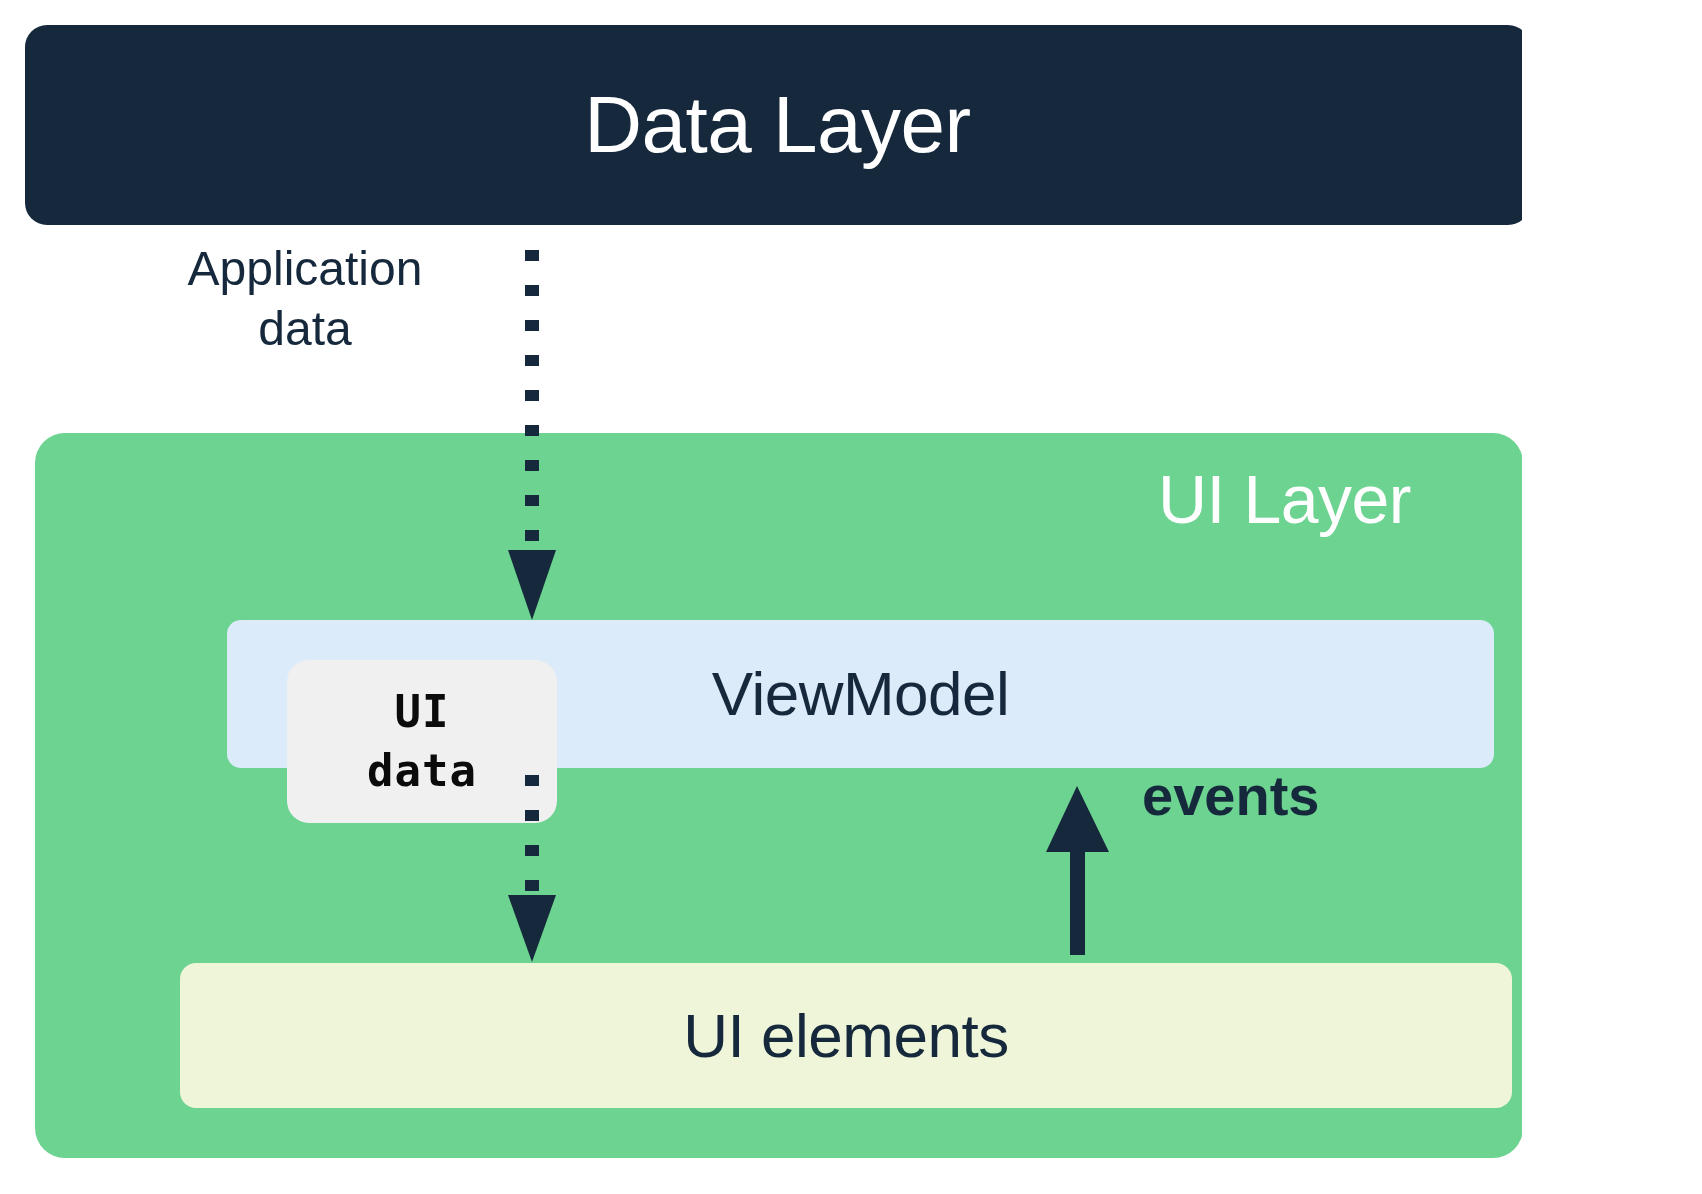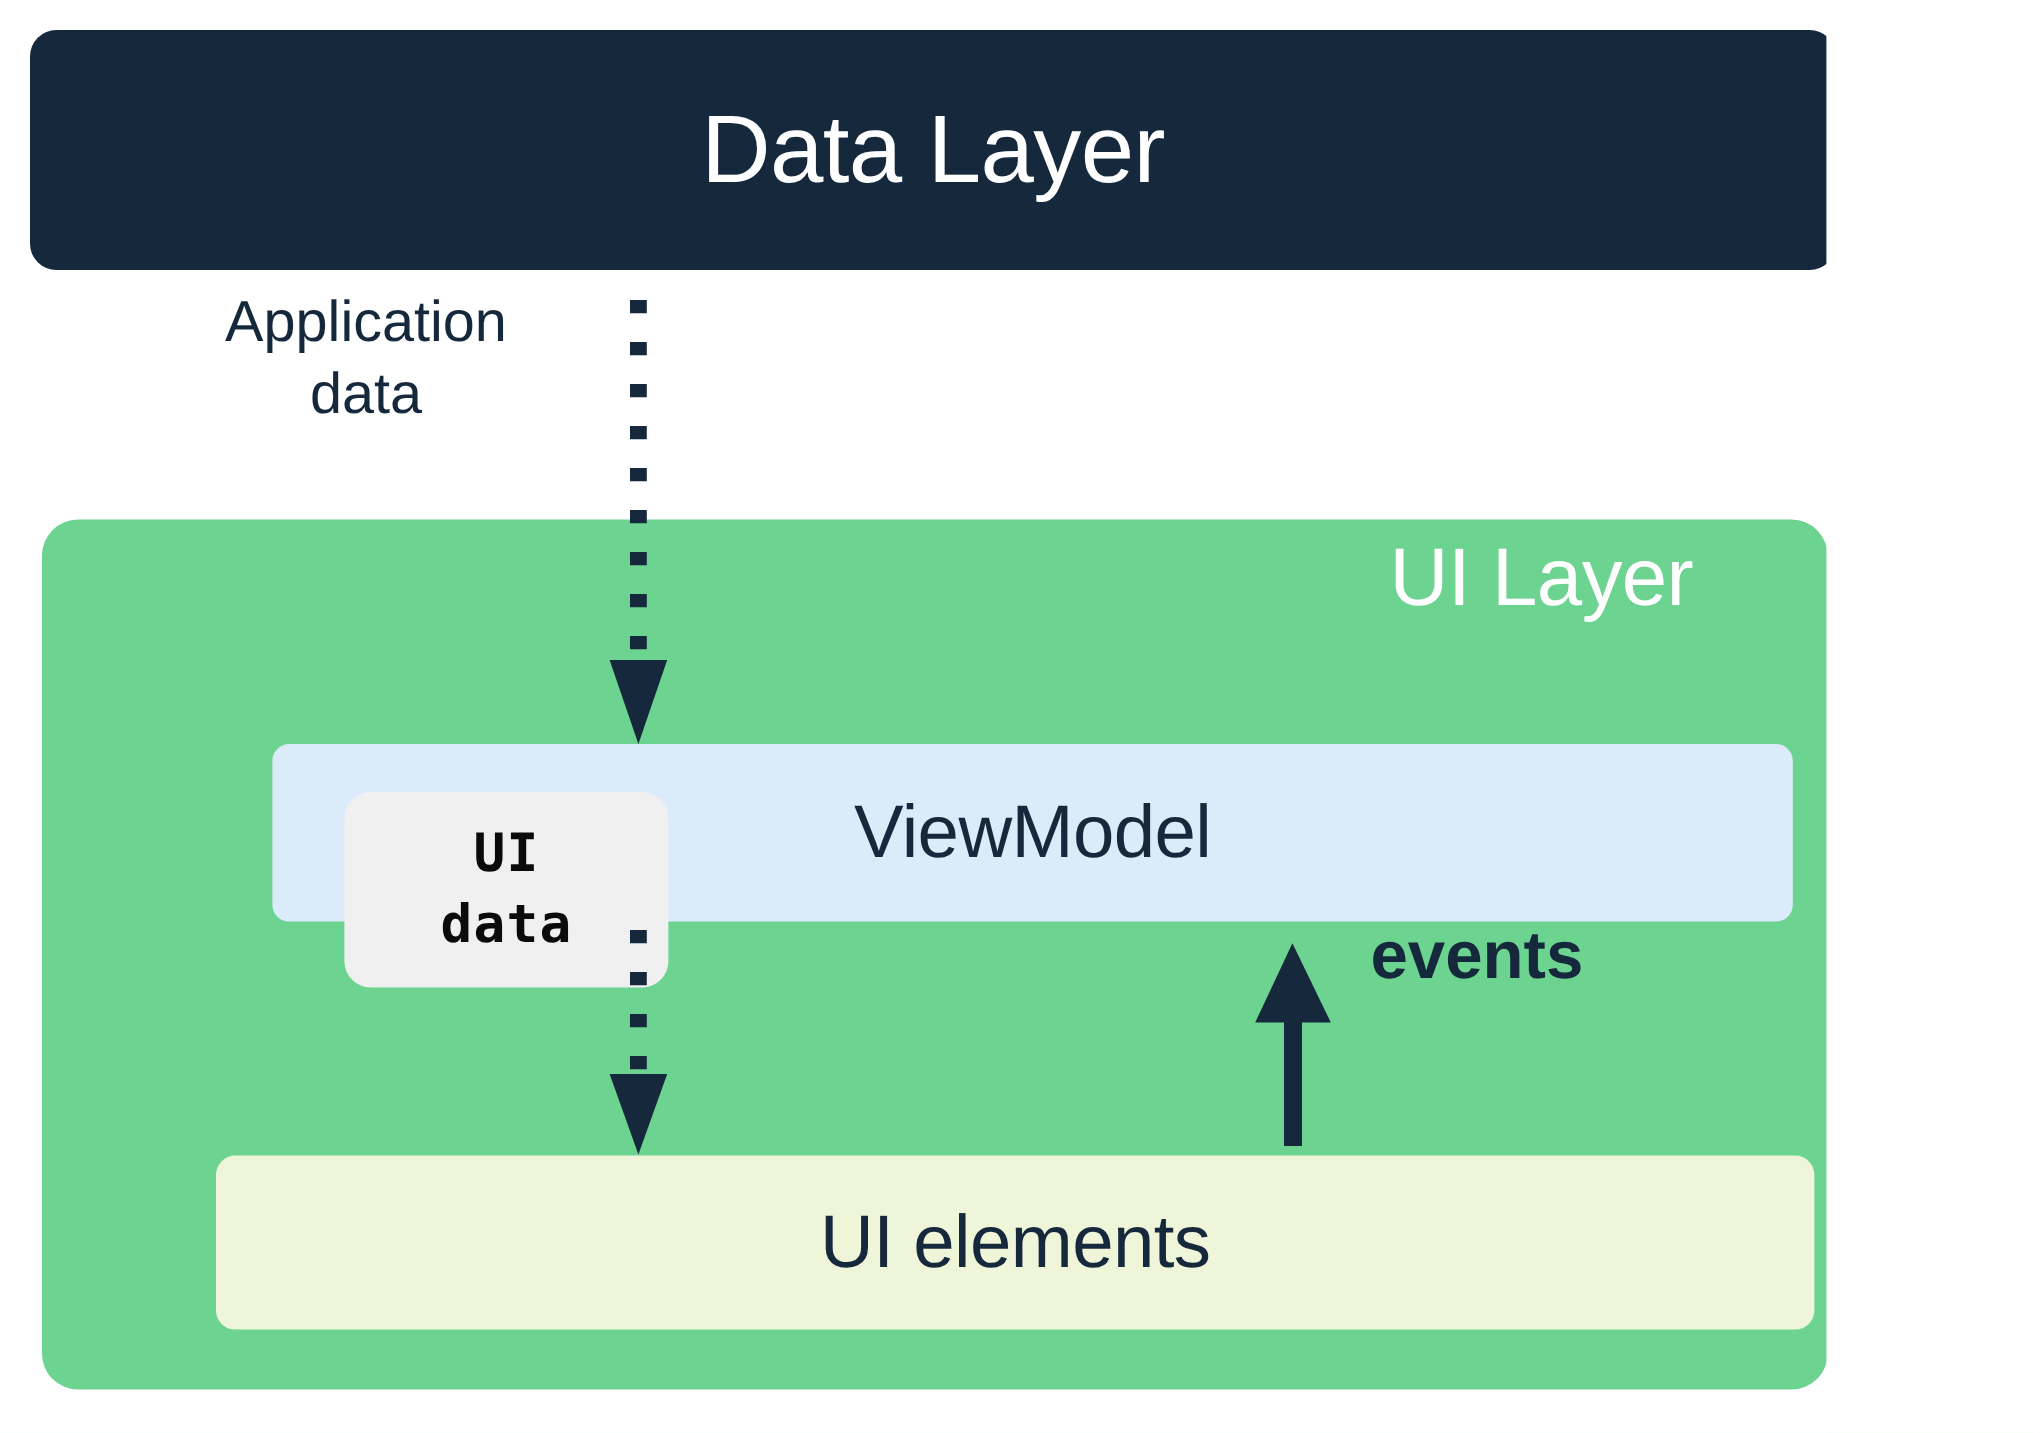--- a/index.html
+++ b/index.html
@@ -58,21 +58,21 @@
     left: 35px;
     top: 433px;
     width: 1488px;
     height: 725px;
     background: #6dd390;
     border-radius: 30px;
   }
   .ui-layer-title {
     position: absolute;
     right: 112px;
-    top: 14px;
+    top: 32px;
     color: #ffffff;
     font-size: 68px;
     font-weight: 400;
     line-height: 1;
     letter-spacing: -0.5px;
   }
 
   
   .viewmodel-box {
     position: absolute;

